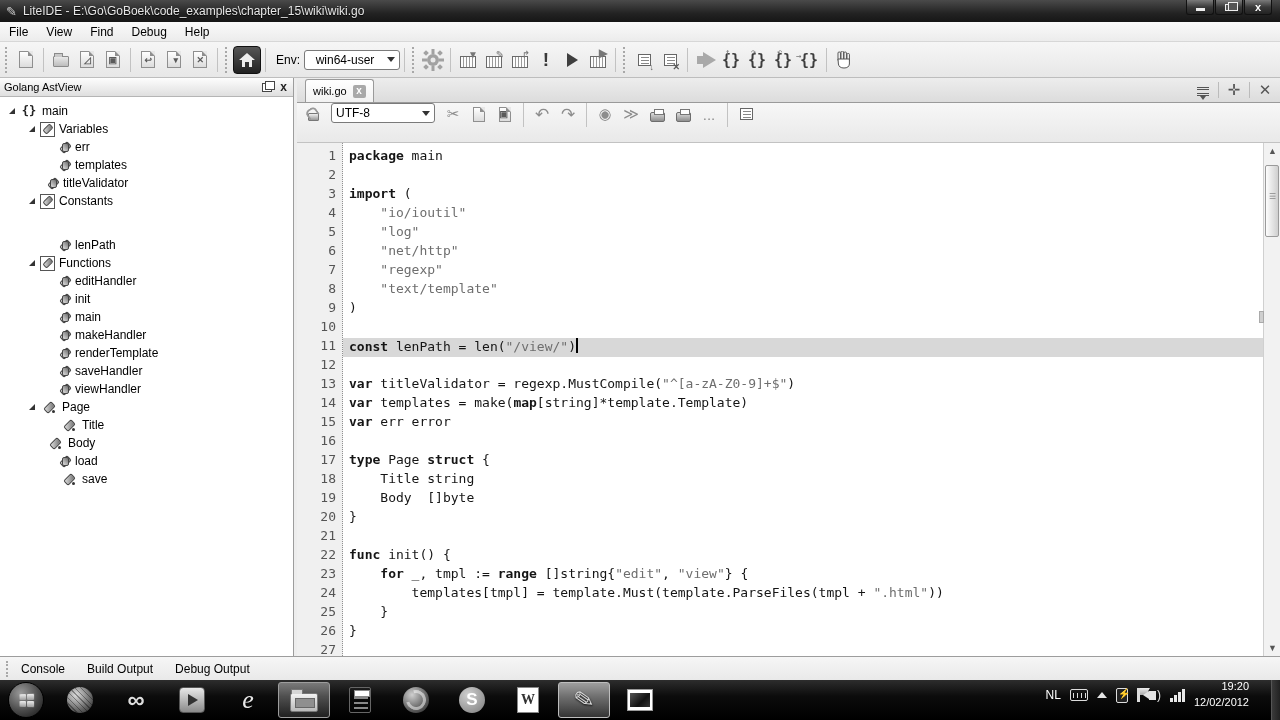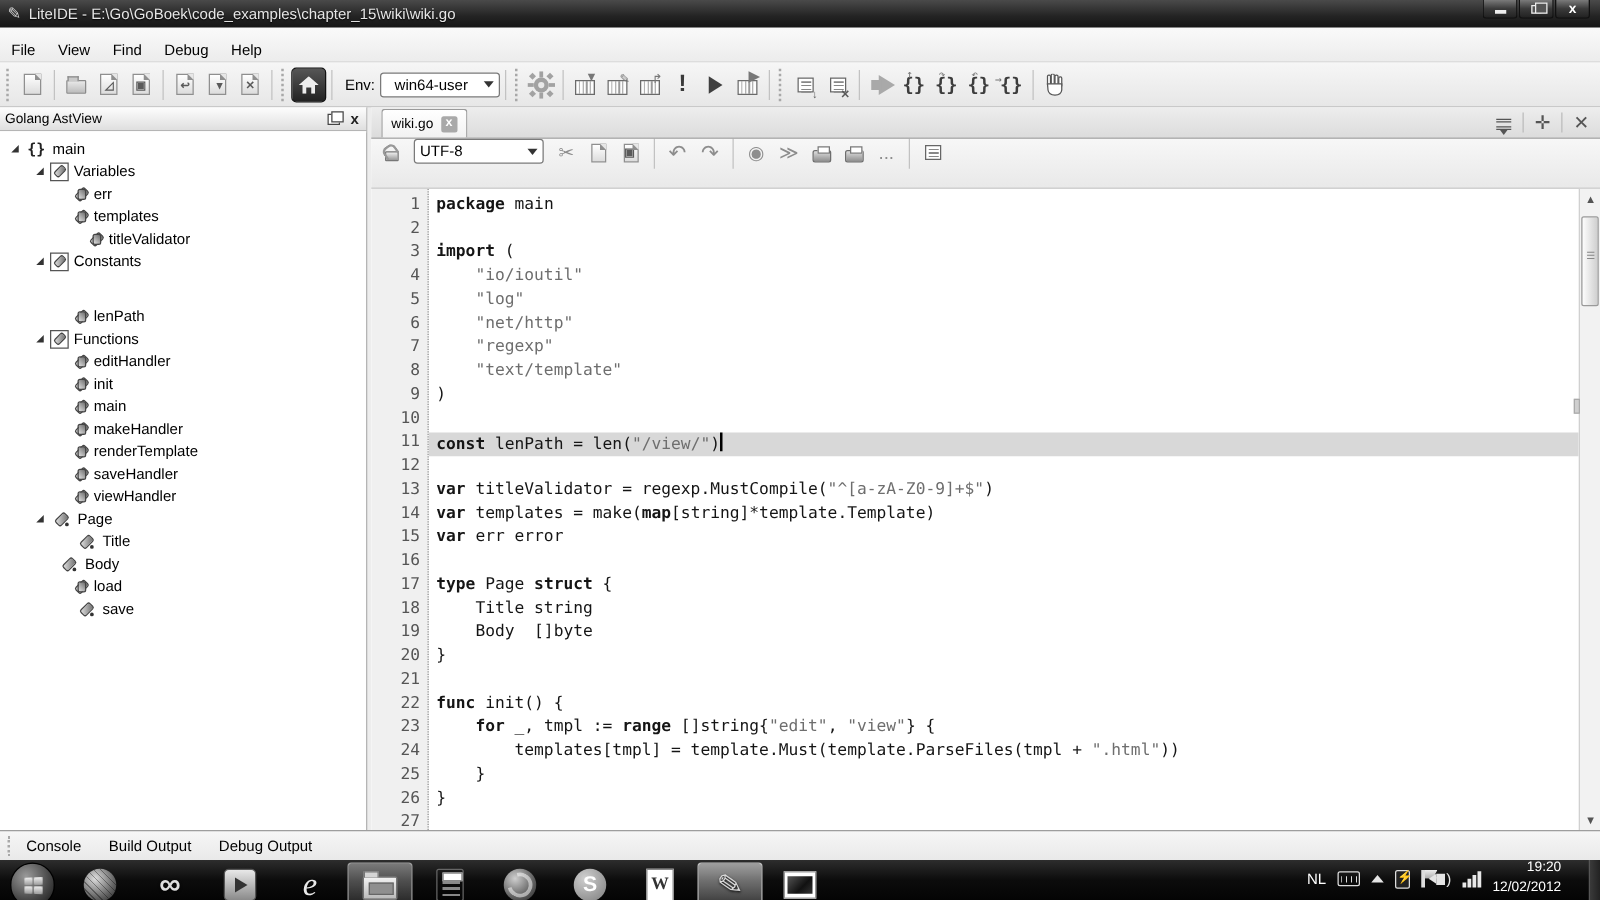--- a/index.html
+++ b/index.html
@@ -14,21 +14,21 @@
   .winbtns { position:absolute; right:8px; top:0; display:flex; gap:1px; }
   .winbtn { width:28px; height:15px; background:linear-gradient(#7a7a7a,#3a3a3a 50%,#222);
             border:1px solid #111; border-top:none; border-radius:0 0 3px 3px;
             display:flex; align-items:center; justify-content:center; color:#fff; font-size:10px; }
   .glyph-min { width:9px; height:3px; background:#eee; margin-top:4px; }
   .glyph-restore { width:8px; height:7px; border:1px solid #eee; position:relative; background:#555;}
   .glyph-restore:after{ content:""; position:absolute; left:2px; top:-3px; width:8px; height:7px; border:1px solid #eee; background:#555;}
   .glyph-close { font-size:11px; font-weight:bold; line-height:1; }
 
   
-  .menubar { height:28px; background:linear-gradient(#fafafa,#ececec); display:flex; align-items:flex-end;
+  .menubar { height:20px; background:linear-gradient(#fafafa,#ececec); display:flex; align-items:center;
              border-bottom:1px solid #d7d7d7; }
   .menu-item { padding:2px 9px; font-size:12px; color:#000; }
 
   
   .toolbar { height:36px; background:linear-gradient(#f6f6f6,#e7e7e7); display:flex; align-items:center;
              border-bottom:1px solid #bdbdbd; padding:0 2px; }
   .tgrip { width:5px; height:26px; margin:0 3px; border-left:2px dotted #a8a8a8; }
   .tsep  { width:1px; height:24px; background:#c2c2c2; margin:0 4px; }
   .tbtn { width:26px; height:26px; display:flex; align-items:center; justify-content:center; position:relative; }
   .pageicon { width:14px; height:17px; background:linear-gradient(#fff,#dcdcdc); border:1px solid #8f8f8f; position:relative; }
@@ -373,21 +373,21 @@
             </span>
             <span>err</span>
           </div>
           <div class="tree-row" style="padding-left: 46px;">
             <span class="expander"></span>
             <span class="ticon tag">
               <span class="tag"></span>
             </span>
             <span>templates</span>
           </div>
-          <div class="tree-row" style="padding-left: 58px;">
+          <div class="tree-row" style="padding-left: 34px;">
             <span class="expander"></span>
             <span class="ticon tag">
               <span class="tag"></span>
             </span>
             <span>titleValidator</span>
           </div>
           <div class="tree-row" style="padding-left: 26px;">
             <span class="expander on"></span>
             <span class="ticon cat">
               <span class="tag"></span>

